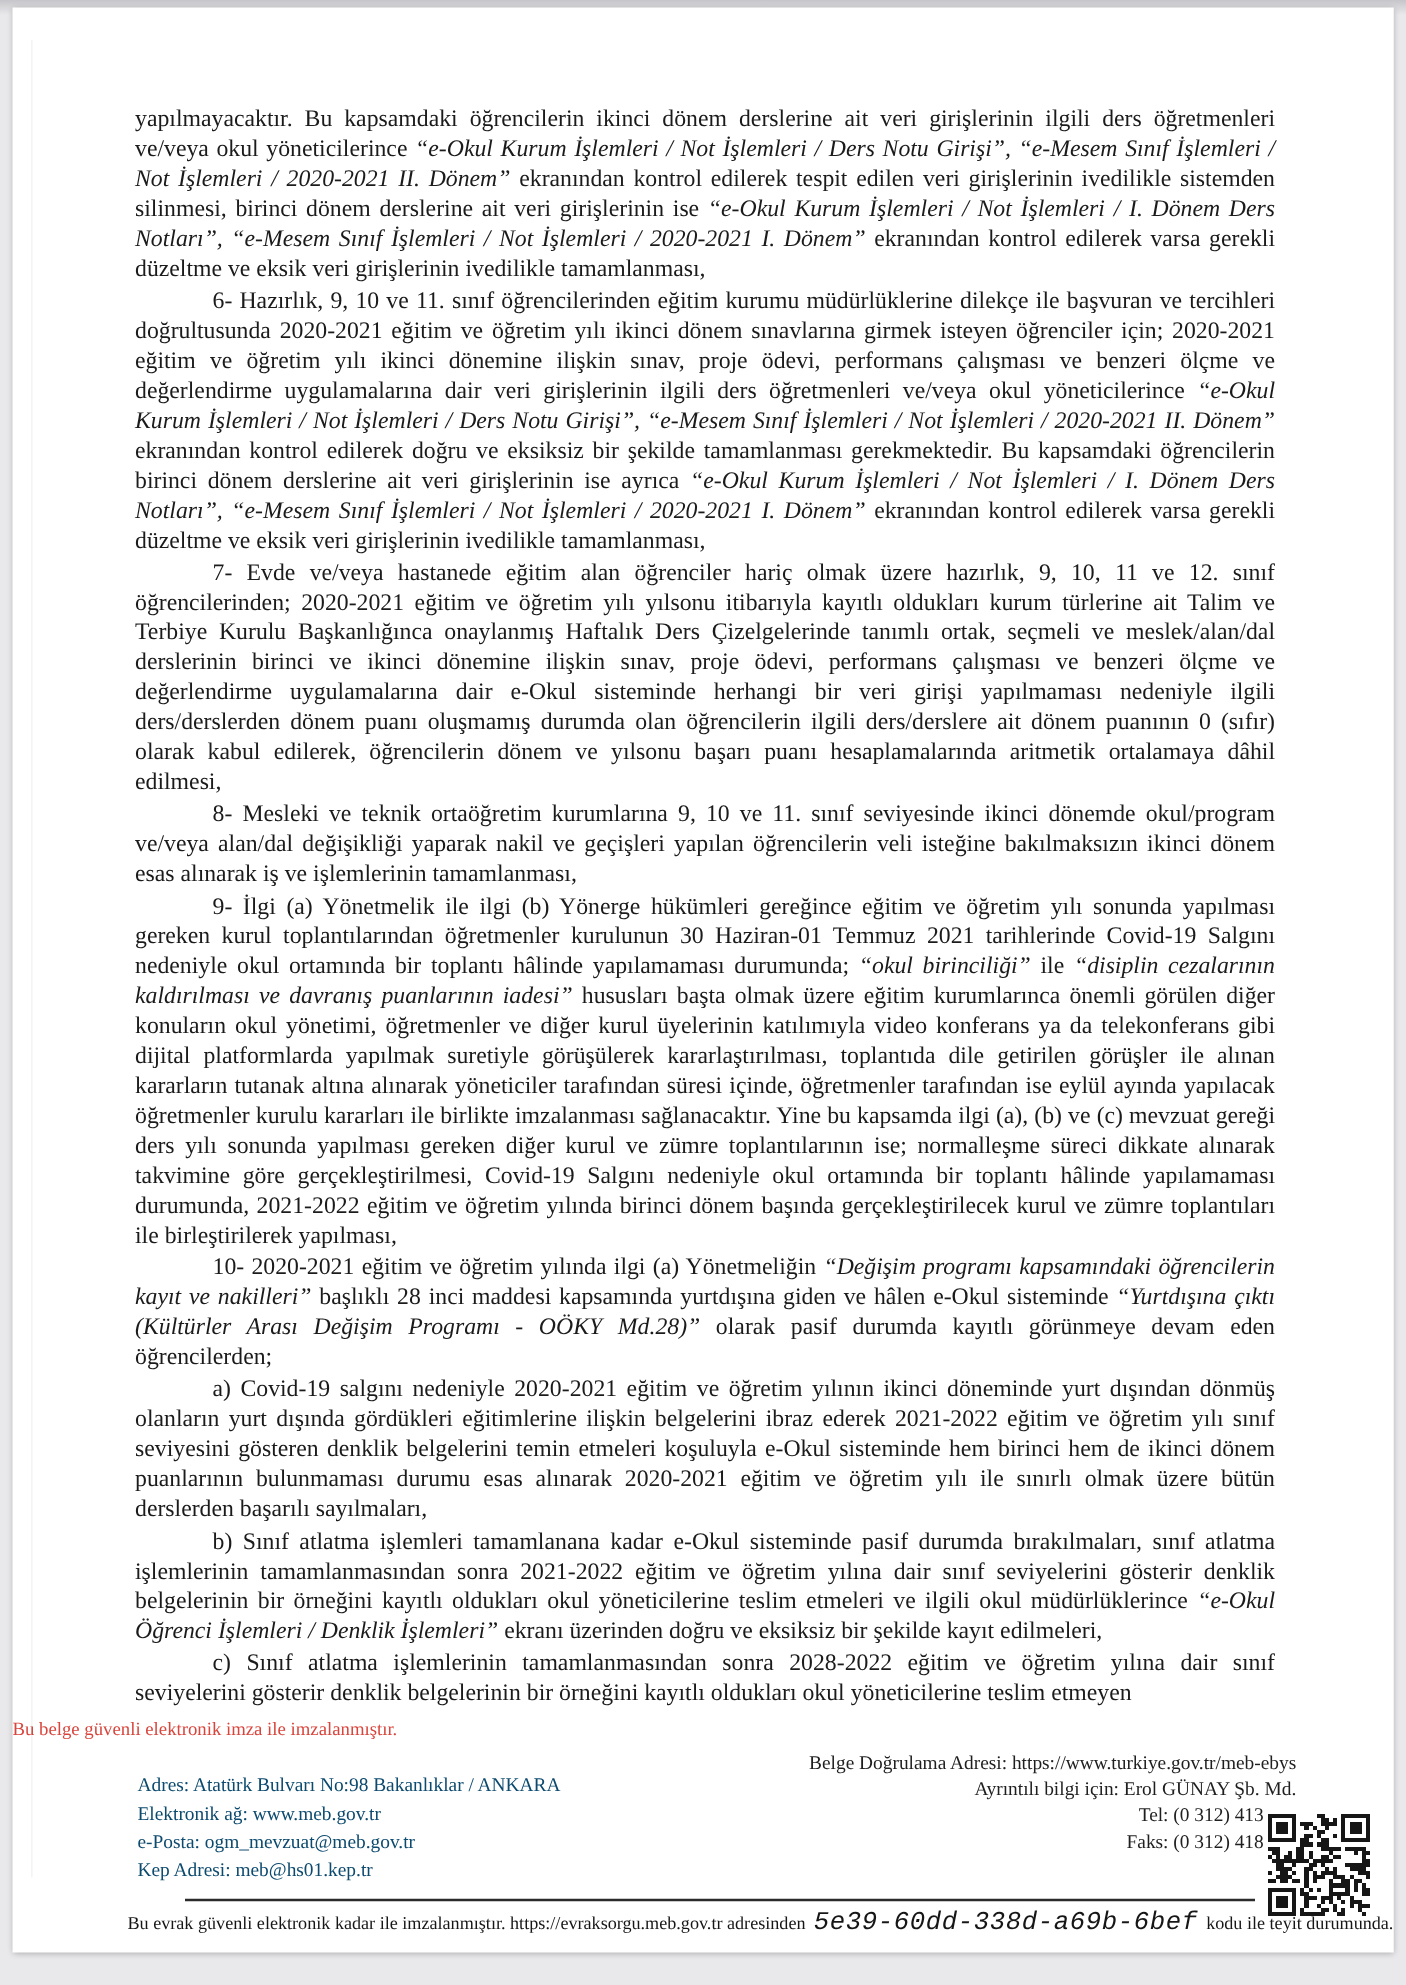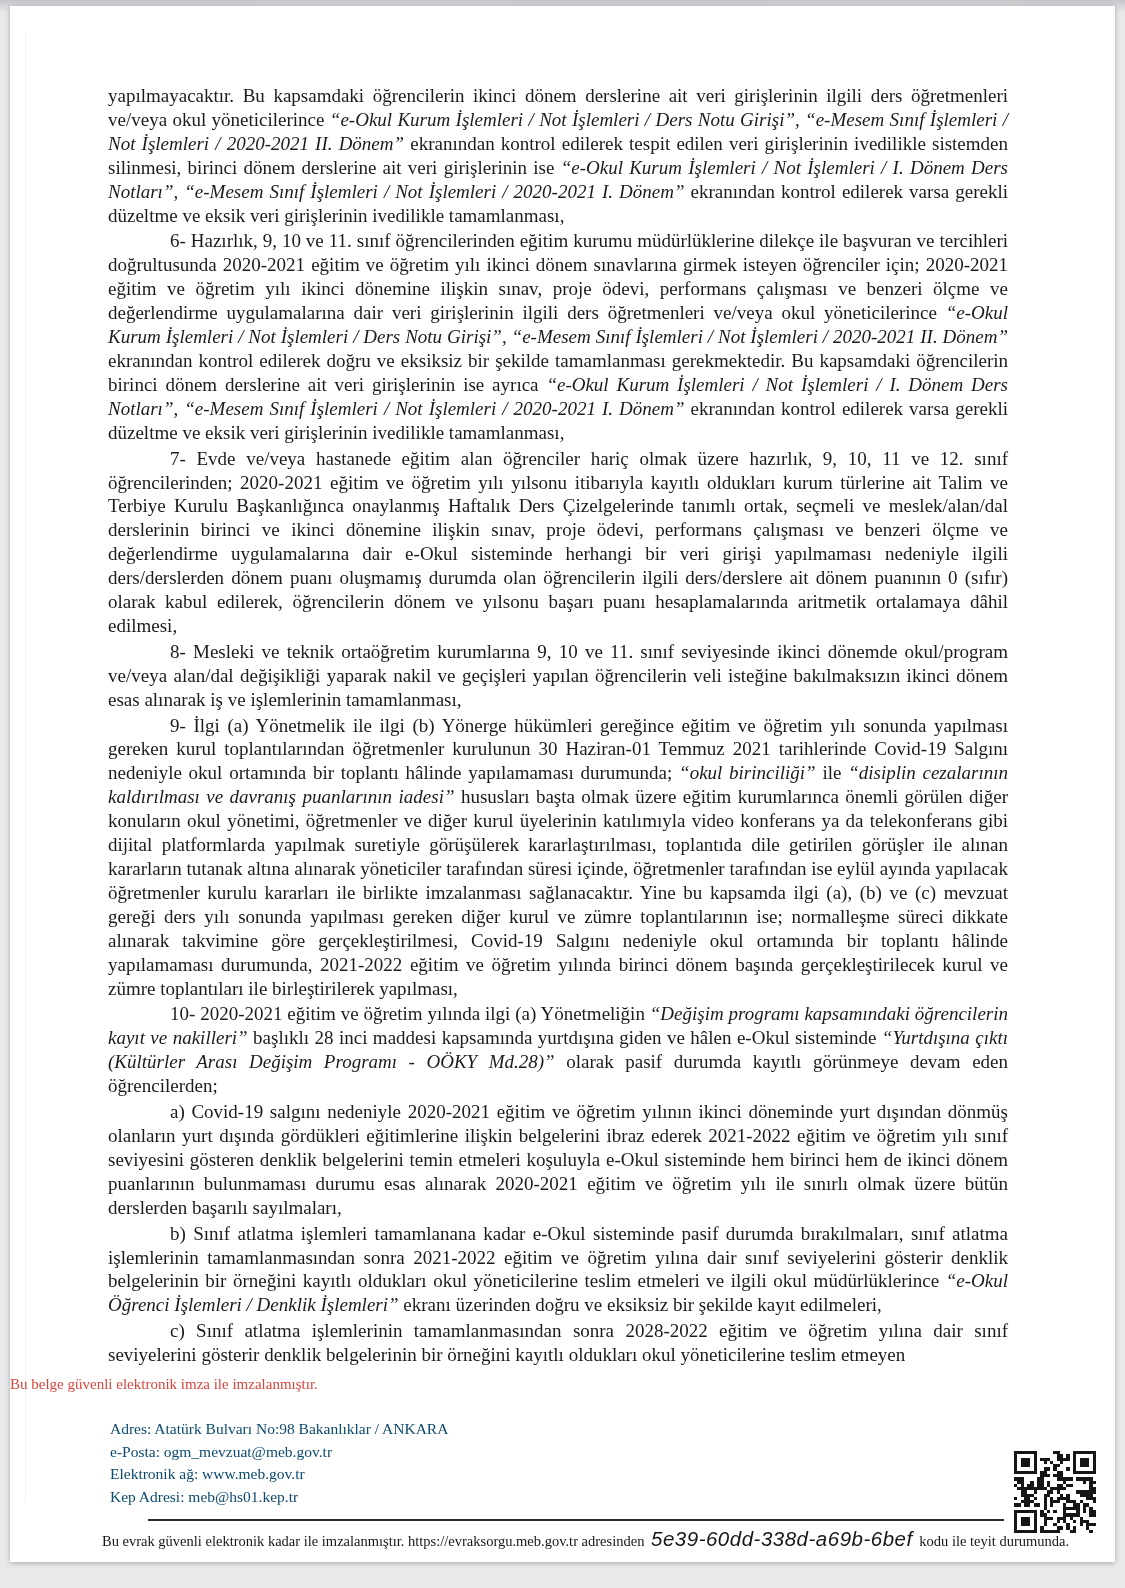--- a/index.html
+++ b/index.html
@@ -28,21 +28,21 @@
   }
   .page::after{ 
     content:"";position:absolute;left:15px;top:26px;bottom:60px;width:1px;
     background:rgba(0,0,0,.06);
   }
   .body-text{
     position:absolute;left:98px;top:78px;width:916px;
     font-size:19px;line-height:23.9px;text-align:justify;
     color:var(--ink);
   }
-  .body-text p{margin:0 16px 2px 0;}
+  .body-text p{margin:0 4px 2px 0;}
   .body-text p.indent{text-indent:62px;}
   .it{font-style:italic;}
   .sig-note{
     position:absolute;left:0;top:1370px;width:100%;
     text-align:left;font-size:15px;color:var(--red);
   }
   .footer-right{
     position:absolute;top:1394px;right:78px;
     text-align:right;font-size:15.5px;line-height:21px;color:#1f1f1f;
   }
@@ -56,21 +56,21 @@
   }
   .rule{
     position:absolute;left:138px;top:1513px;width:856px;height:2px;
     background:#2b2b2b;
   }
   .verify{
     position:absolute;left:92px;top:1521px;width:930px;
     font-size:14.5px;color:#161616;white-space:nowrap;
   }
   .verify .code{
-    font-family:Liberation Sans, sans-serif;
+    font-family:Liberation Mono, monospace;
     font-size:20.5px;font-style:italic;letter-spacing:.5px;
     padding:0 3px;
   }
 </style>
 </head>
 <body>
 
 <div class="stage-top-shade"></div>
 
 <div class="page">
@@ -82,25 +82,31 @@
       <p class="indent"><span>8- Mesleki ve teknik ortaöğretim kurumlarına 9, 10 ve 11. sınıf seviyesinde ikinci dönemde okul/program ve/veya alan/dal değişikliği yaparak nakil ve geçişleri yapılan öğrencilerin veli isteğine bakılmaksızın ikinci dönem esas alınarak iş ve işlemlerinin tamamlanması,</span></p>
       <p class="indent"><span>9- İlgi (a) Yönetmelik ile ilgi (b) Yönerge hükümleri gereğince eğitim ve öğretim yılı sonunda yapılması gereken kurul toplantılarından öğretmenler kurulunun 30 Haziran-01 Temmuz 2021 tarihlerinde Covid-19 Salgını nedeniyle okul ortamında bir toplantı hâlinde yapılamaması durumunda; </span><span class="it">“okul birinciliği”</span><span> ile </span><span class="it">“disiplin cezalarının kaldırılması ve davranış puanlarının iadesi”</span><span> hususları başta olmak üzere eğitim kurumlarınca önemli görülen diğer konuların okul yönetimi, öğretmenler ve diğer kurul üyelerinin katılımıyla video konferans ya da telekonferans gibi dijital platformlarda yapılmak suretiyle görüşülerek kararlaştırılması, toplantıda dile getirilen görüşler ile alınan kararların tutanak altına alınarak yöneticiler tarafından süresi içinde, öğretmenler tarafından ise eylül ayında yapılacak öğretmenler kurulu kararları ile birlikte imzalanması sağlanacaktır. Yine bu kapsamda ilgi (a), (b) ve (c) mevzuat gereği ders yılı sonunda yapılması gereken diğer kurul ve zümre toplantılarının ise; normalleşme süreci dikkate alınarak takvimine göre gerçekleştirilmesi, Covid-19 Salgını nedeniyle okul ortamında bir toplantı hâlinde yapılamaması durumunda, 2021-2022 eğitim ve öğretim yılında birinci dönem başında gerçekleştirilecek kurul ve zümre toplantıları ile birleştirilerek yapılması,</span></p>
       <p class="indent"><span>10- 2020-2021 eğitim ve öğretim yılında ilgi (a) Yönetmeliğin </span><span class="it">“Değişim programı kapsamındaki öğrencilerin kayıt ve nakilleri”</span><span> başlıklı 28 inci maddesi kapsamında yurtdışına giden ve hâlen e-Okul sisteminde </span><span class="it">“Yurtdışına çıktı (Kültürler Arası Değişim Programı - OÖKY Md.28)”</span><span> olarak pasif durumda kayıtlı görünmeye devam eden öğrencilerden;</span></p>
       <p class="indent"><span>a) Covid-19 salgını nedeniyle 2020-2021 eğitim ve öğretim yılının ikinci döneminde yurt dışından dönmüş olanların yurt dışında gördükleri eğitimlerine ilişkin belgelerini ibraz ederek 2021-2022 eğitim ve öğretim yılı sınıf seviyesini gösteren denklik belgelerini temin etmeleri koşuluyla e-Okul sisteminde hem birinci hem de ikinci dönem puanlarının bulunmaması durumu esas alınarak 2020-2021 eğitim ve öğretim yılı ile sınırlı olmak üzere bütün derslerden başarılı sayılmaları,</span></p>
       <p class="indent"><span>b) Sınıf atlatma işlemleri tamamlanana kadar e-Okul sisteminde pasif durumda bırakılmaları, sınıf atlatma işlemlerinin tamamlanmasından sonra 2021-2022 eğitim ve öğretim yılına dair sınıf seviyelerini gösterir denklik belgelerinin bir örneğini kayıtlı oldukları okul yöneticilerine teslim etmeleri ve ilgili okul müdürlüklerince </span><span class="it">“e-Okul Öğrenci İşlemleri / Denklik İşlemleri”</span><span> ekranı üzerinden doğru ve eksiksiz bir şekilde kayıt edilmeleri,</span></p>
       <p class="indent"><span>c) Sınıf atlatma işlemlerinin tamamlanmasından sonra 2028-2022 eğitim ve öğretim yılına dair sınıf seviyelerini gösterir denklik belgelerinin bir örneğini kayıtlı oldukları okul yöneticilerine teslim etmeyen</span></p>
     </div>
 
   <div class="sig-note">Bu belge güvenli elektronik imza ile imzalanmıştır.</div>
 
+  <div class="footer-right">
+    <div>Belge Doğrulama Adresi: https://www.turkiye.gov.tr/meb-ebys</div>
+    <div>Ayrıntılı bilgi için: Erol GÜNAY Şb. Md.</div>
+    <div class="inset">Tel: (0 312) 413</div>
+    <div class="inset">Faks: (0 312) 418</div>
+  </div>
 
   <div class="footer-left">
     <div>Adres: Atatürk Bulvarı No:98 Bakanlıklar / ANKARA</div>
+    <div>Elektronik ağ: www.meb.gov.tr</div>
     <div>e-Posta: ogm_mevzuat@meb.gov.tr</div>
-    <div>Elektronik ağ: www.meb.gov.tr</div>
     <div>Kep Adresi: meb@hs01.kep.tr</div>
   </div>
 
   <svg class="qr" viewBox="0 0 25 25" shape-rendering="crispEdges" aria-hidden="true">
       <g fill="#161616">
         <rect x="12" y="0" width="1" height="1"></rect>
         <rect x="13" y="0" width="1" height="1"></rect>
         <rect x="13" y="1" width="1" height="1"></rect>
         <rect x="14" y="1" width="1" height="1"></rect>
         <rect x="16" y="1" width="1" height="1"></rect>

